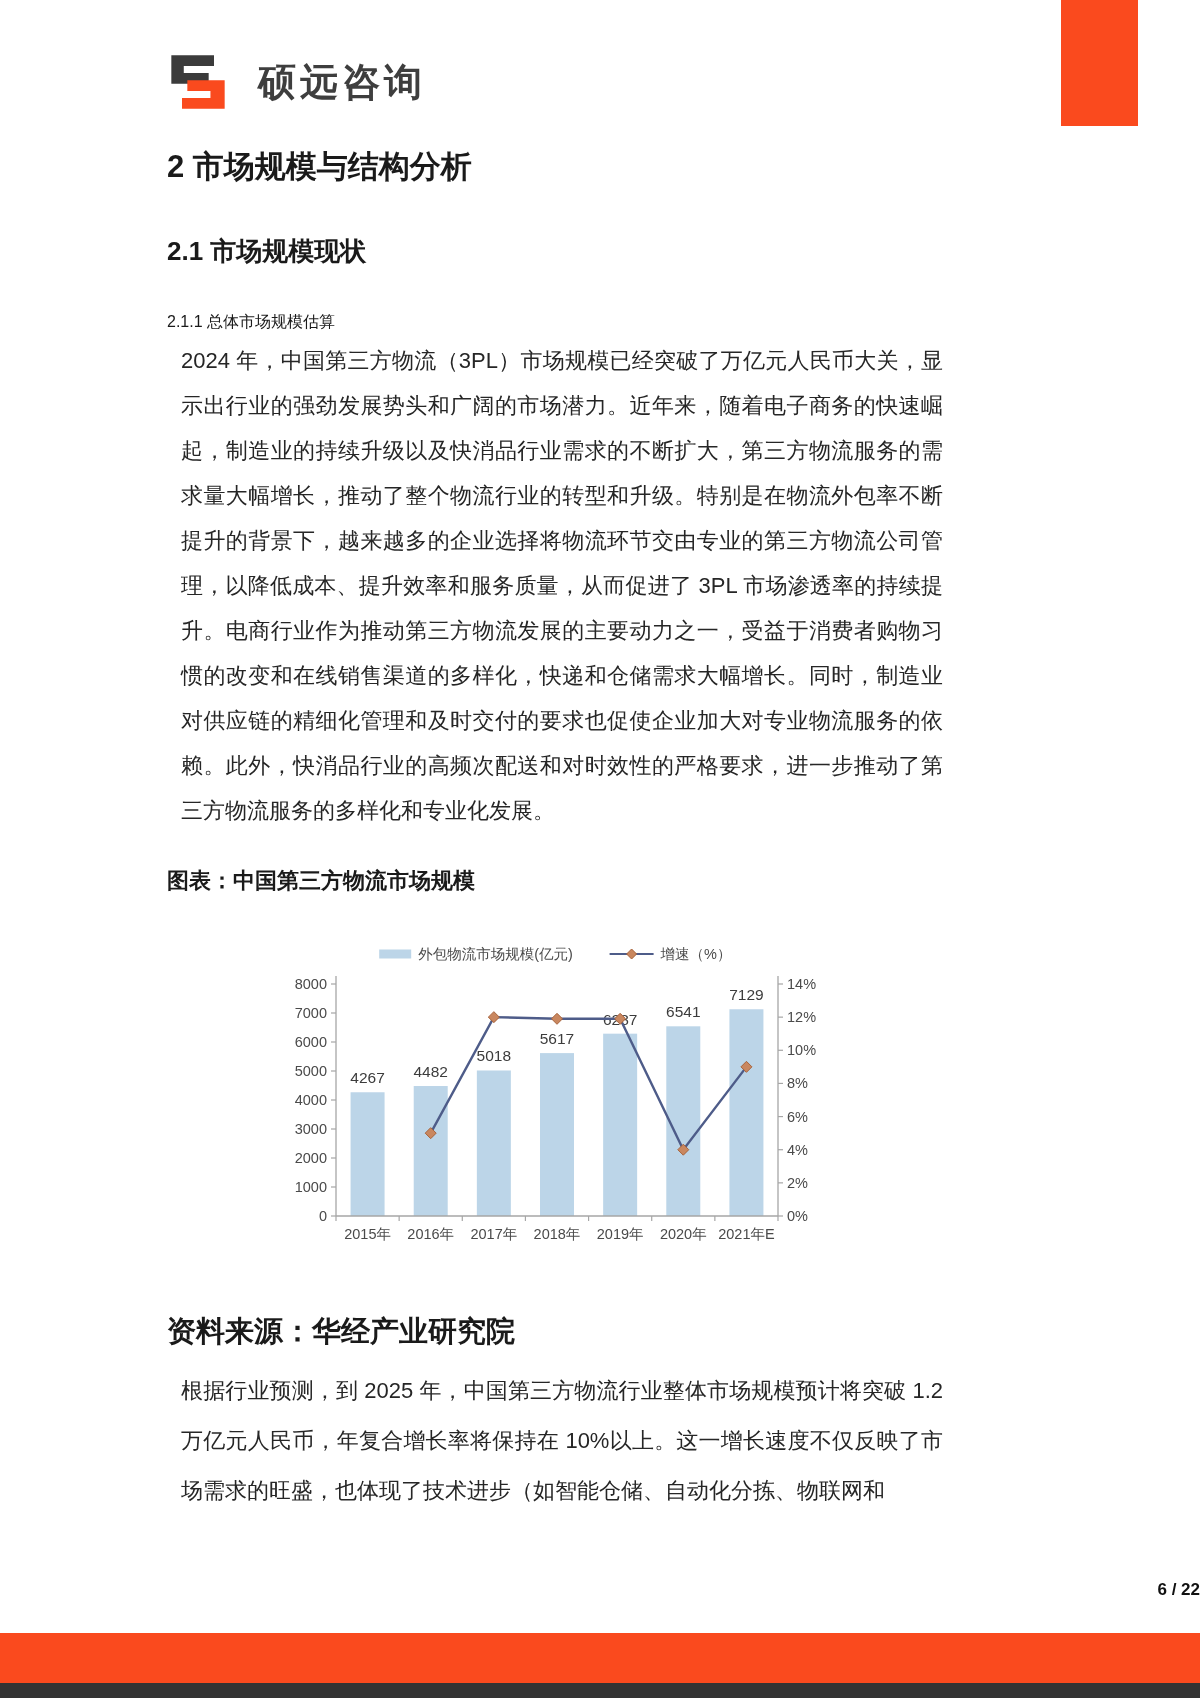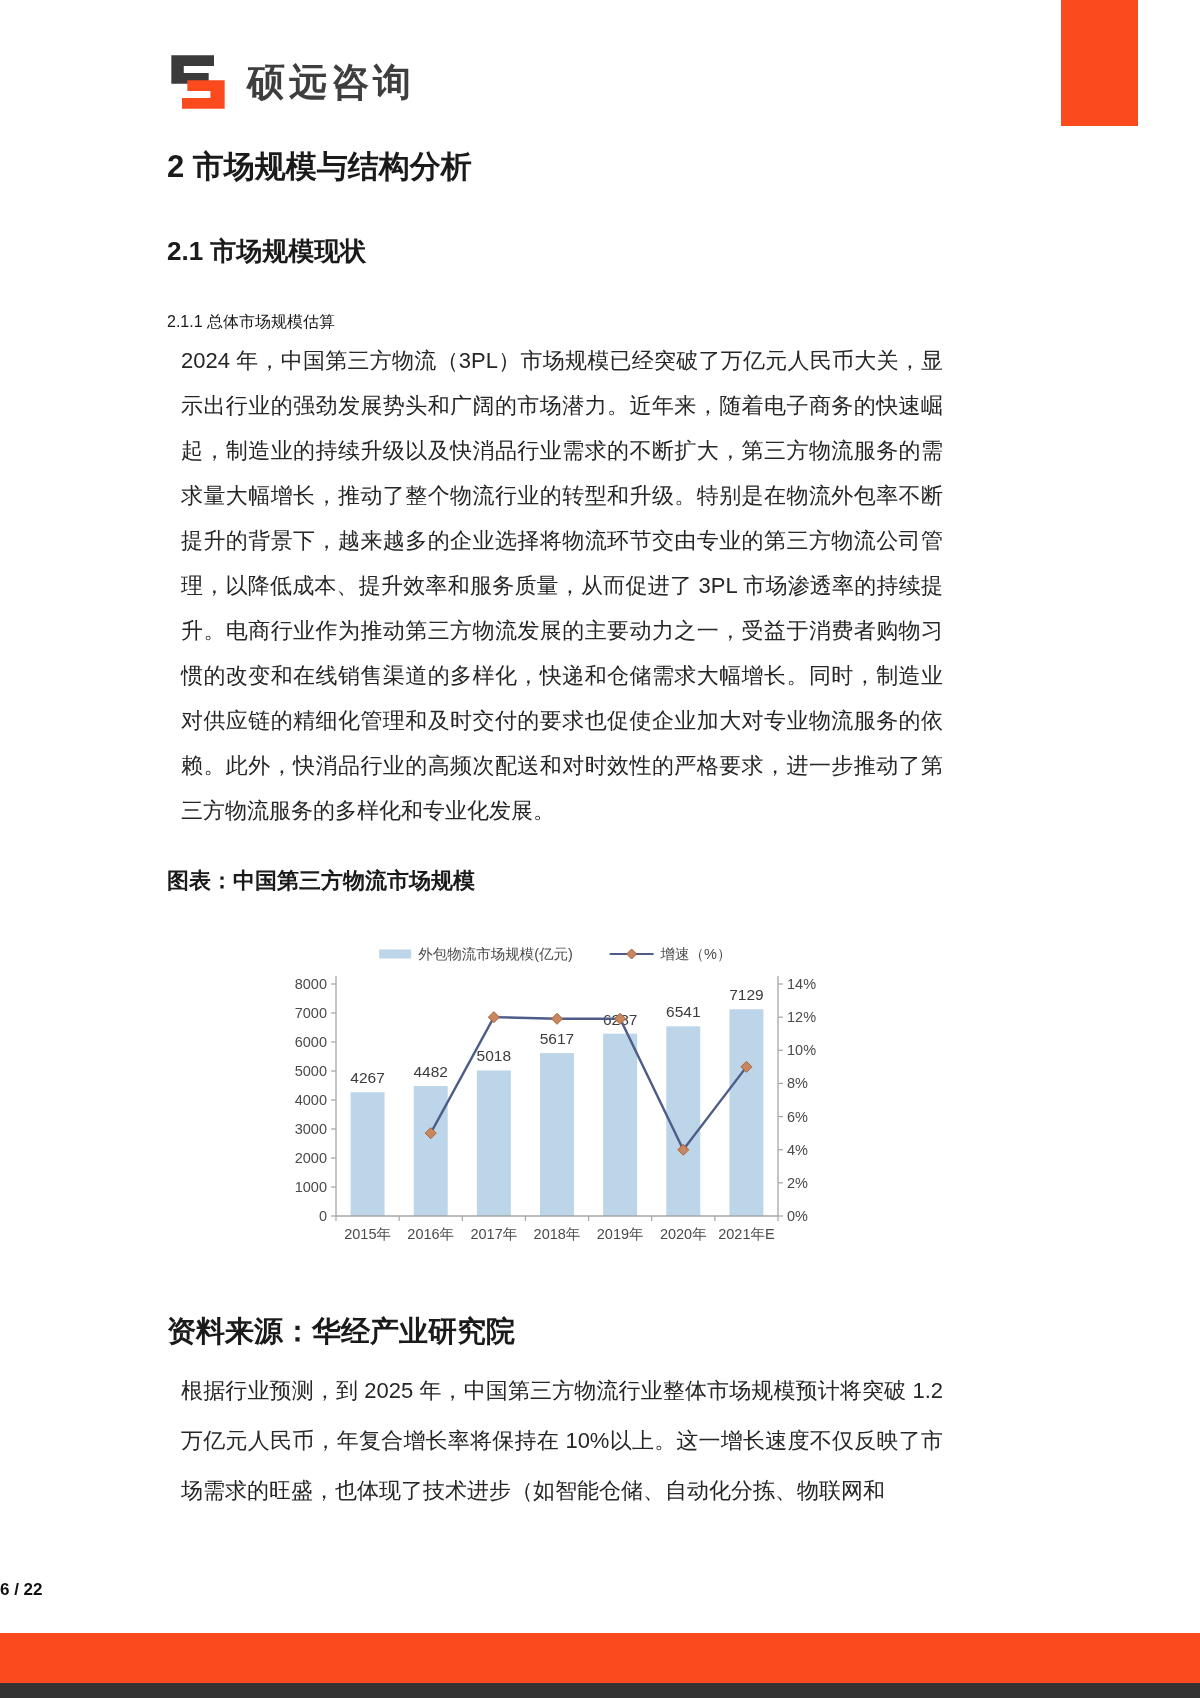--- a/index.html
+++ b/index.html
@@ -1,39 +1,39 @@
 <!DOCTYPE html>
 <html><head>
 <meta charset="utf-8">
 <style>
   html,body{margin:0;padding:0;background:#ffffff;}
   .page{
     position:relative;width:1200px;height:1698px;background:#ffffff;
     font-family:"Liberation Sans",sans-serif;overflow:hidden;color:#262626;
   }
   
-  .logo-row{position:absolute;left:166px;top:50px;display:flex;align-items:center;gap:17px;}
+  .logo-row{position:absolute;left:166px;top:50px;display:flex;align-items:center;gap:28px;}
   .logo-mark{width:64px;height:64px;display:block;}
   .logo-text{font-size:38px;font-weight:700;color:#3e3e3e;letter-spacing:4px;white-space:nowrap;}
   .accent-block{position:absolute;left:1061px;top:0;width:77px;height:126px;}
   
   .h1{position:absolute;left:167px;top:146px;font-size:31px;font-weight:700;color:#1a1a1a;}
   .h2{position:absolute;left:167px;top:234px;font-size:26px;font-weight:700;color:#1a1a1a;}
   .h3{position:absolute;left:167px;top:312px;font-size:16px;font-weight:400;color:#1a1a1a;}
   
   .para{position:absolute;left:181px;width:762px;font-size:22px;color:#262626;text-align:justify;}
   .p1{top:338px;line-height:45px;}
   .p2{top:1366px;line-height:50px;}
   
   .chart-caption{position:absolute;left:167px;top:866px;width:762px;text-align:left;
     font-size:22px;font-weight:700;color:#1a1a1a;}
   .figure{position:absolute;left:278px;top:932px;}
   .source-line{position:absolute;left:167px;top:1312px;font-size:29px;font-weight:700;color:#1a1a1a;}
   
-  .page-number{position:absolute;left:0;top:1580px;width:100%;text-align:left;
+  .page-number{position:absolute;left:0;top:1580px;width:100%;text-align:right;
     font-size:17px;font-weight:700;color:#111111;}
   .bar-orange{position:absolute;left:0;top:1633px;width:100%;height:50px;}
   .bar-dark{position:absolute;left:0;top:1683px;width:100%;height:15px;}
 </style>
 </head>
 <body>
 
 <div class="page">
 
   <div class="logo-row">

